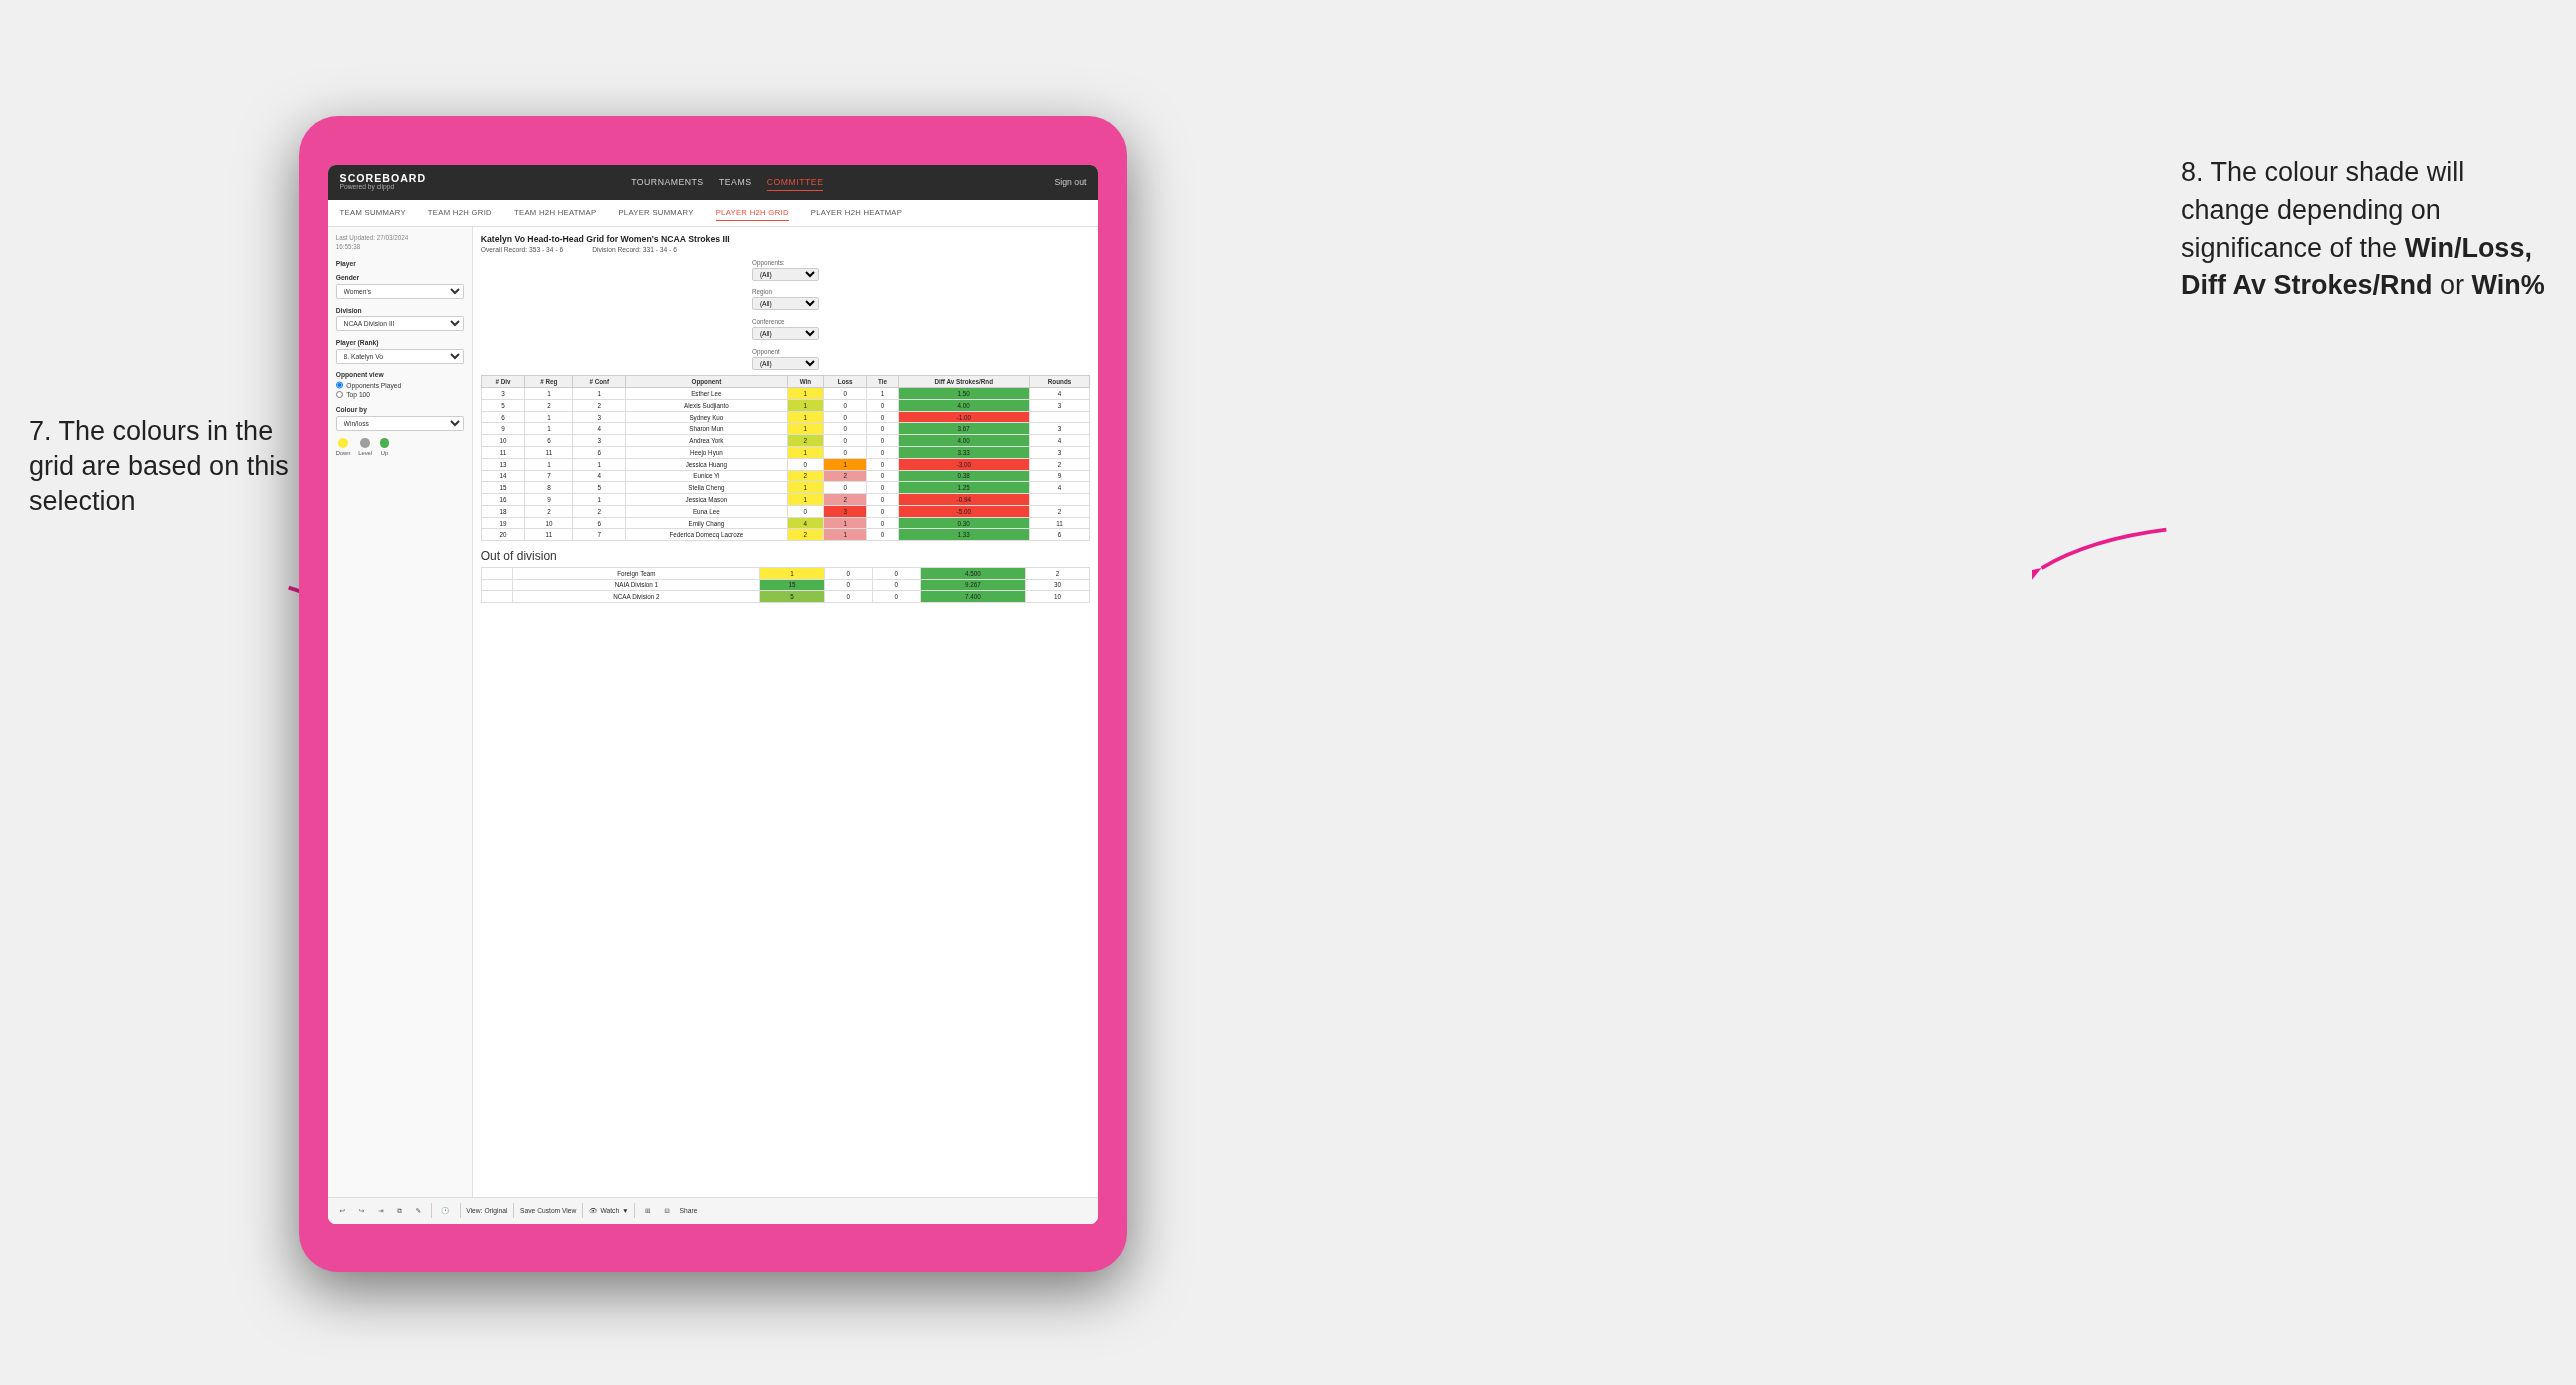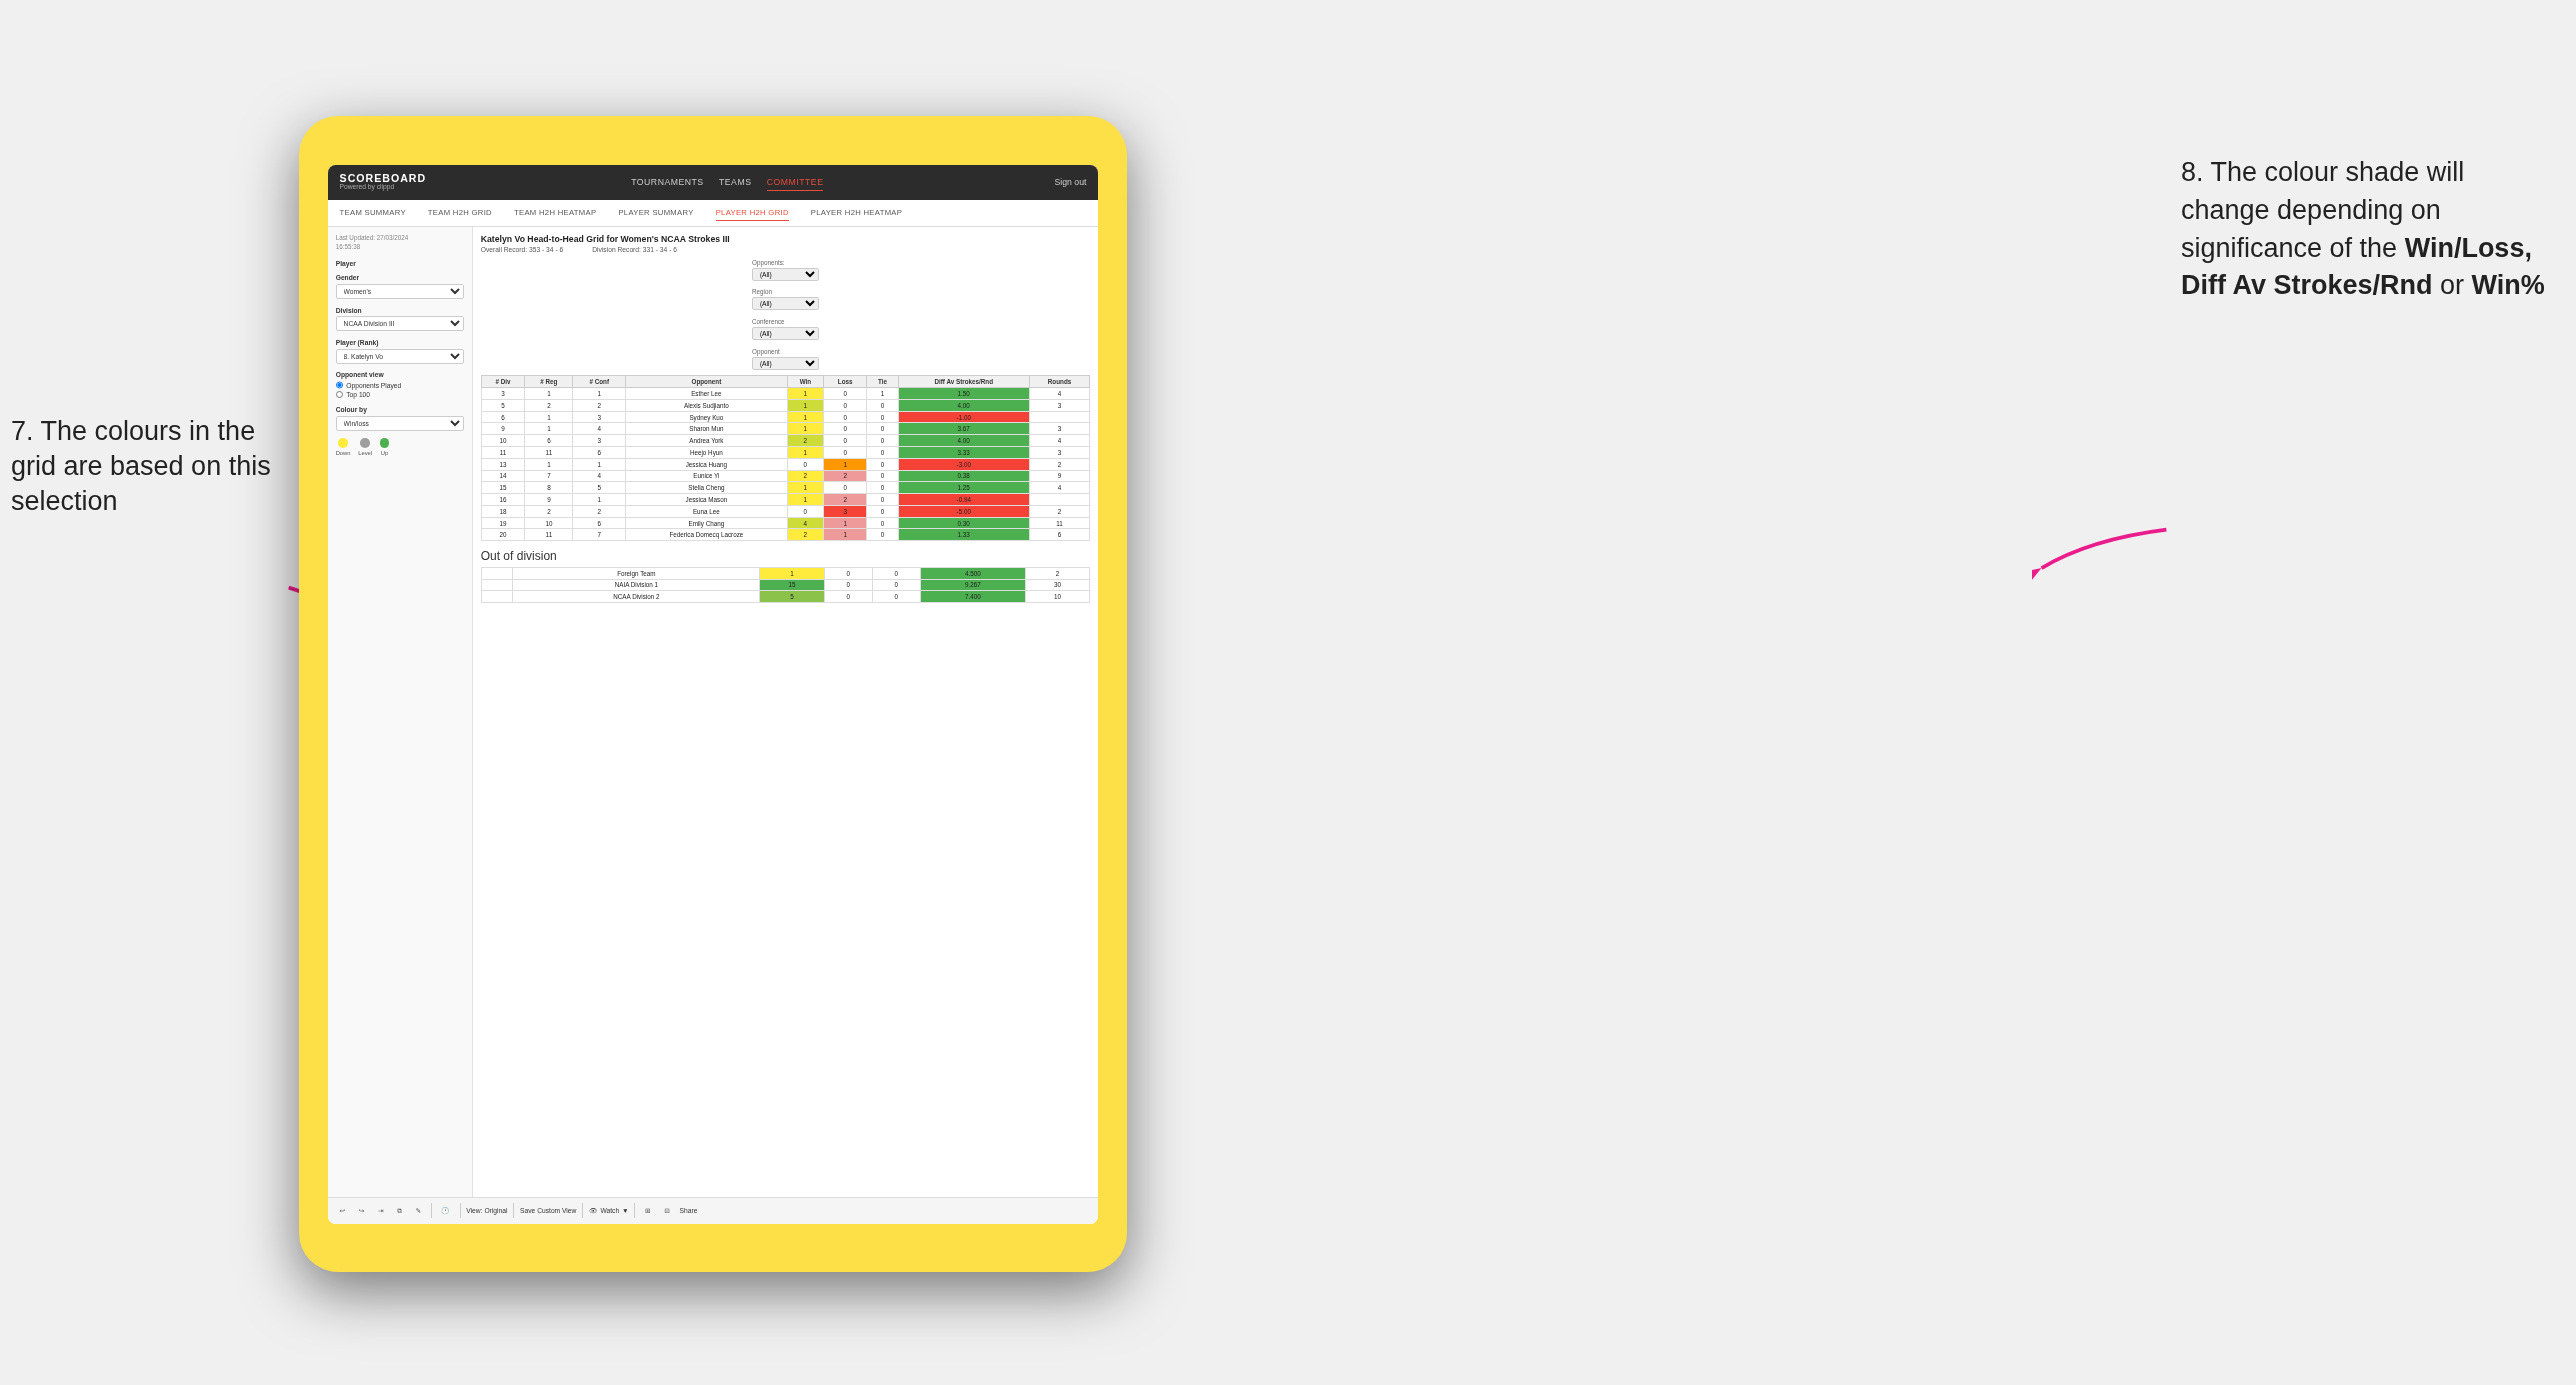--- a/index.html
+++ b/index.html
@@ -12,21 +12,21 @@
       overflow: hidden;
     }
 
     
     .tablet {
       position: absolute;
       left: 299px;
       top: 116px;
       width: 828px;
       height: 1156px;
-      background: #fde047;
+      background: #ec4899;
       border-radius: 39px;
       box-shadow: 0 19px 58px rgba(0,0,0,0.5);
       display: flex;
       align-items: center;
       justify-content: center;
     }
 
     .tablet-screen {
       width: 770px;
       height: 1059px;
@@ -308,21 +308,21 @@
       color: #333;
       cursor: pointer;
       display: flex;
       align-items: center;
       gap: 2.9px;
     }
 
     
     .annotation-left {
       position: absolute;
-      left: 11px;
+      left: 29px;
       top: 414px;
       width: 260px;
       font-size: 27px;
       color: #222;
       line-height: 1.3;
     }
     .annotation-right {
       position: absolute;
       right: 29px;
       top: 154px;

